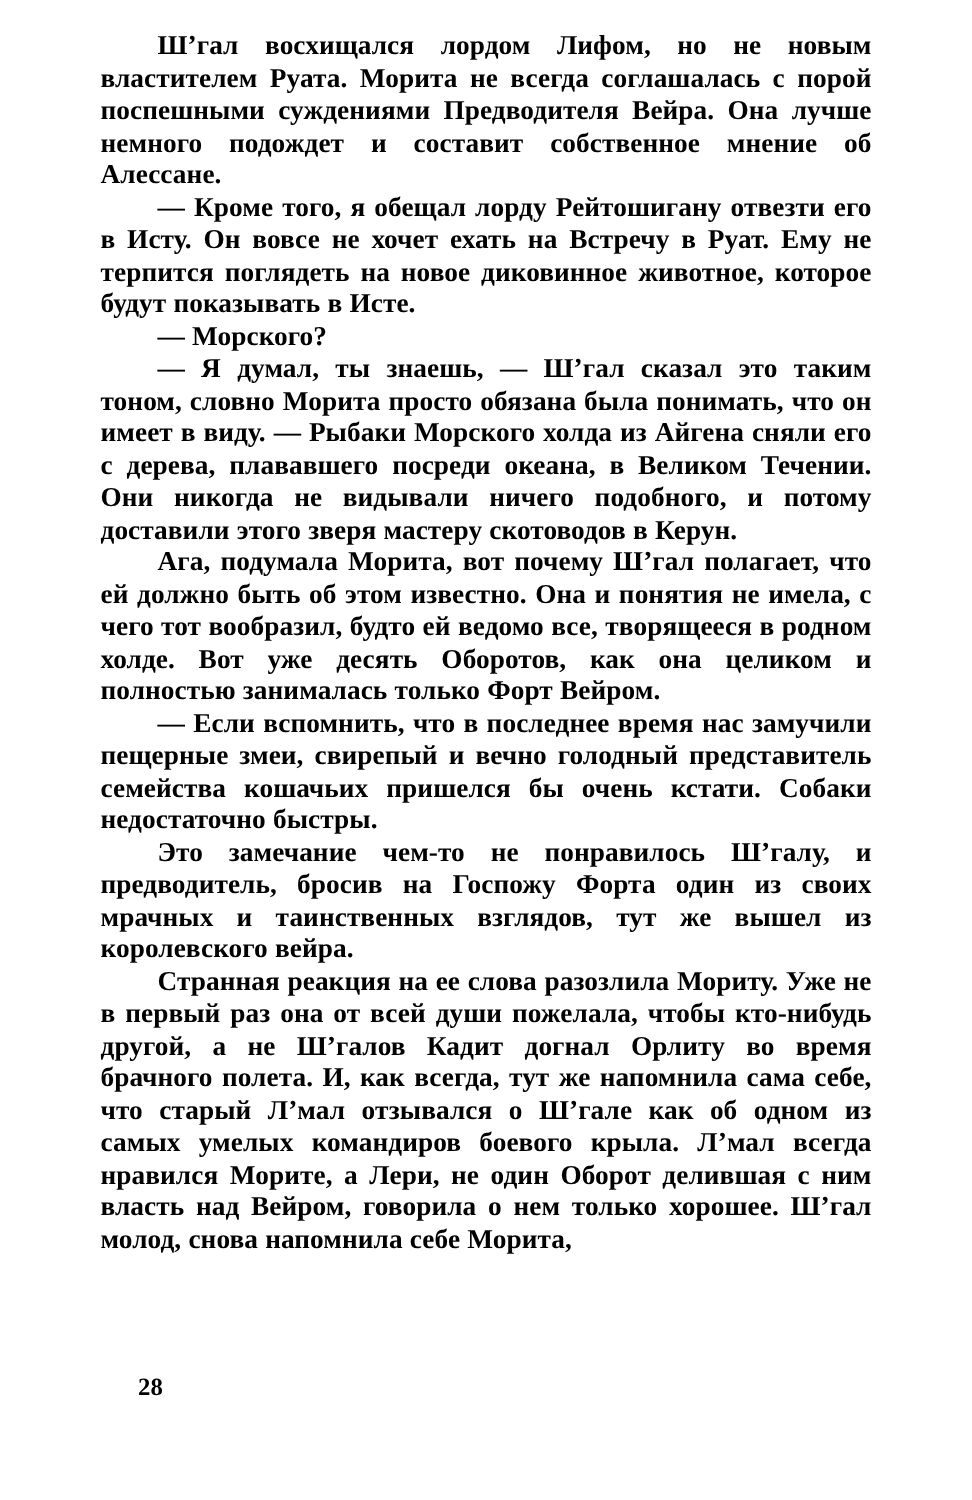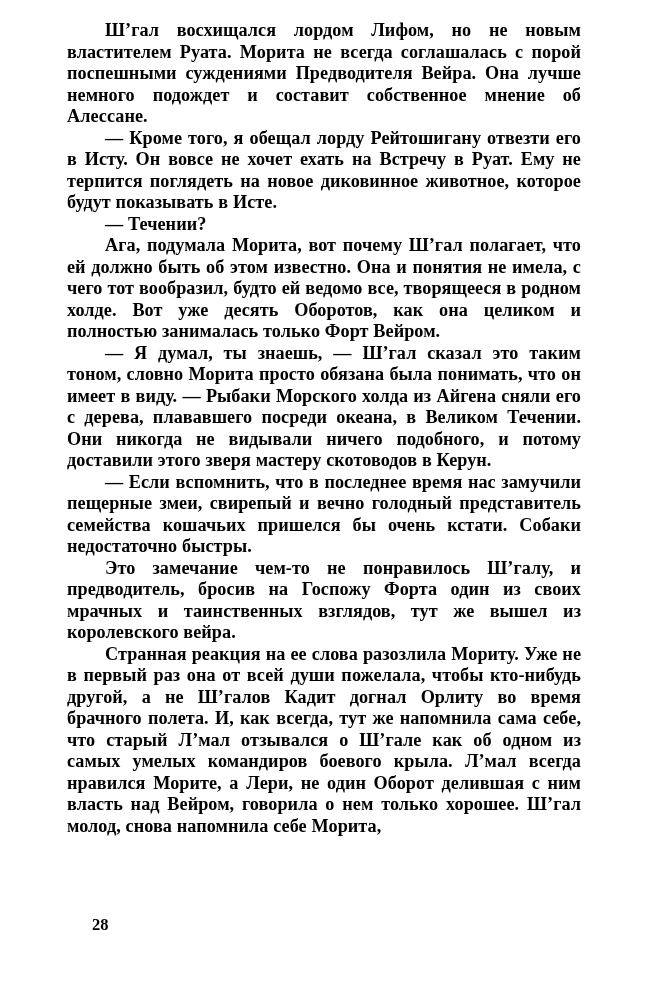--- a/index.html
+++ b/index.html
@@ -63,23 +63,23 @@
   }
 </style>
 </head>
 <body>
 
 <div class="page">
 
   <div class="text-block">
     <p class="para">Ш’гал восхищался лордом Лифом, но не новым властителем Руата. Морита не всегда соглашалась с порой поспешными суждениями Предводителя Вейра. Она лучше немного подождет и составит собственное мнение об Алессане.</p>
     <p class="para dialogue">— Кроме того, я обещал лорду Рейтошигану отвезти его в Исту. Он вовсе не хочет ехать на Встречу в Руат. Ему не терпится поглядеть на новое диковинное животное, которое будут показывать в Исте.</p>
-    <p class="para dialogue">— Течении?</p>
+    <p class="para dialogue">— Морского?</p>
+    <p class="para dialogue">— Я думал, ты знаешь, — Ш’гал сказал это таким тоном, словно Морита просто обязана была понимать, что он имеет в виду. — Рыбаки Морского холда из Айгена сняли его с дерева, плававшего посреди океана, в Великом Течении. Они никогда не видывали ничего подобного, и потому доставили этого зверя мастеру скотоводов в Керун.</p>
     <p class="para">Ага, подумала Морита, вот почему Ш’гал полагает, что ей должно быть об этом известно. Она и понятия не имела, с чего тот вообразил, будто ей ведомо все, творящееся в родном холде. Вот уже десять Оборотов, как она целиком и полностью занималась только Форт Вейром.</p>
-    <p class="para dialogue">— Я думал, ты знаешь, — Ш’гал сказал это таким тоном, словно Морита просто обязана была понимать, что он имеет в виду. — Рыбаки Морского холда из Айгена сняли его с дерева, плававшего посреди океана, в Великом Течении. Они никогда не видывали ничего подобного, и потому доставили этого зверя мастеру скотоводов в Керун.</p>
     <p class="para dialogue">— Если вспомнить, что в последнее время нас замучили пещерные змеи, свирепый и вечно голодный представитель семейства кошачьих пришелся бы очень кстати. Собаки недостаточно быстры.</p>
     <p class="para">Это замечание чем-то не понравилось Ш’галу, и предводитель, бросив на Госпожу Форта один из своих мрачных и таинственных взглядов, тут же вышел из королевского вейра.</p>
     <p class="para">Странная реакция на ее слова разозлила Мориту. Уже не в первый раз она от всей души пожелала, чтобы кто-нибудь другой, а не Ш’галов Кадит догнал Орлиту во время брачного полета. И, как всегда, тут же напомнила сама себе, что старый Л’мал отзывался о Ш’гале как об одном из самых умелых командиров боевого крыла. Л’мал всегда нравился Морите, а Лери, не один Оборот делившая с ним власть над Вейром, говорила о нем только хорошее. Ш’гал молод, снова напомнила себе Морита,</p>
   </div>
 
   <div class="page-number">28</div>
 
 </div>
 
 </body></html>

